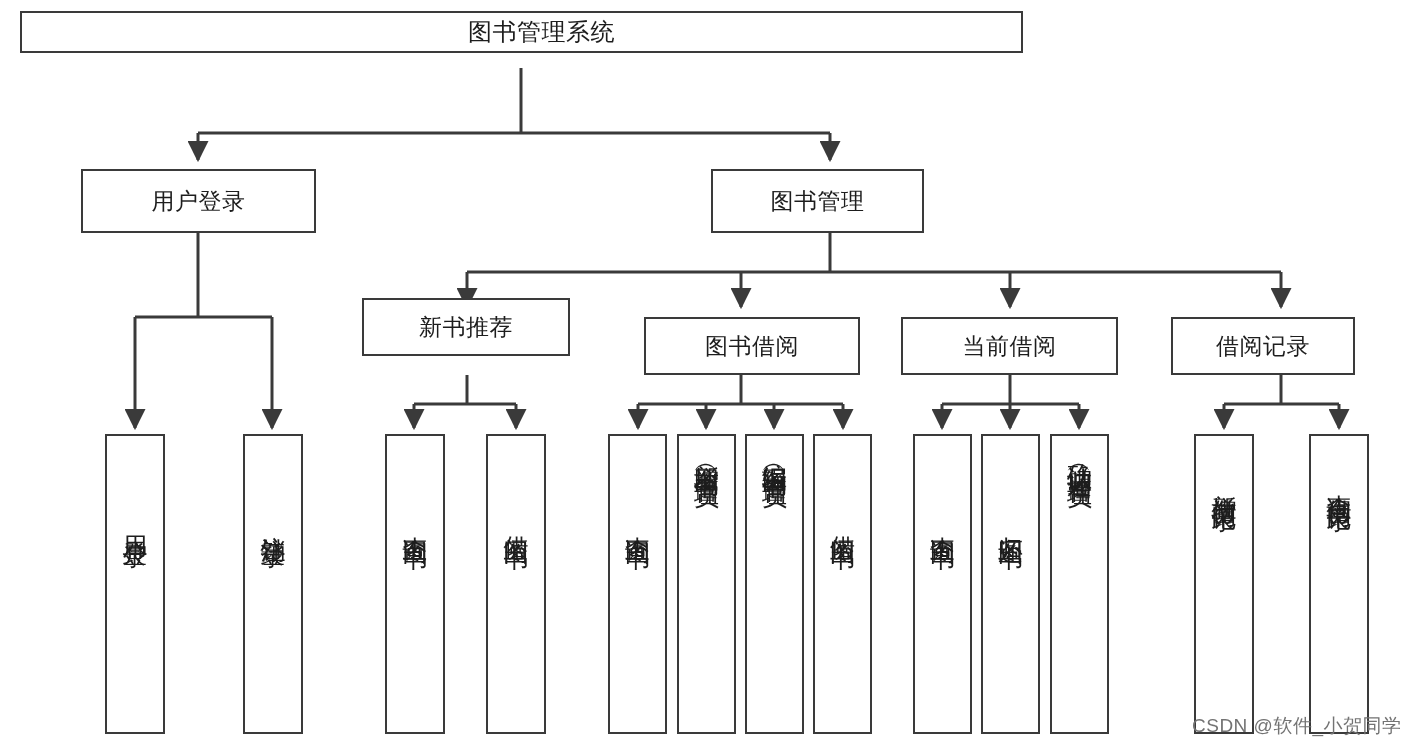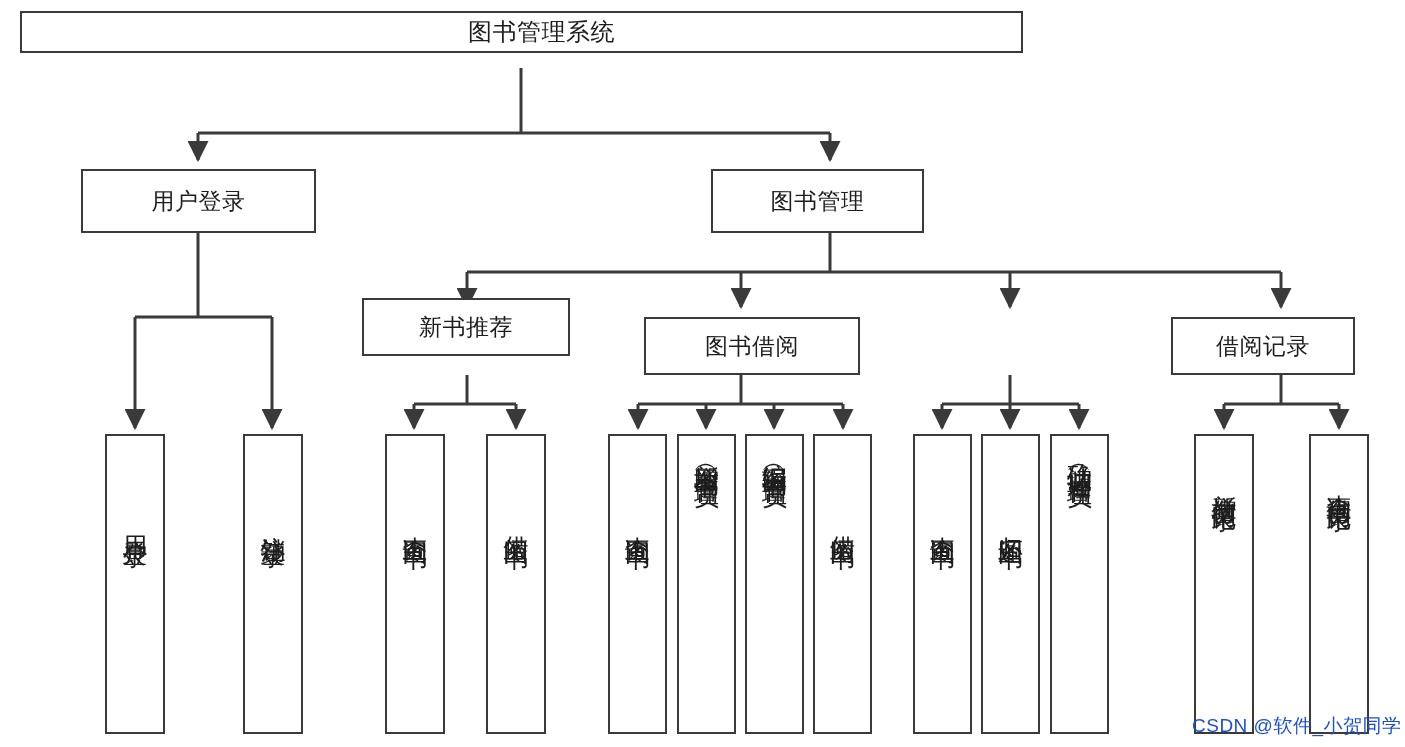--- a/index.html
+++ b/index.html
@@ -60,21 +60,21 @@
     writing-mode: vertical-rl;
     text-orientation: upright;
     font-size: 25px;
     line-height: 1.0;
     letter-spacing: 3px;
     white-space: nowrap;
     margin: 0 auto;
   }
   .watermark {
     position: absolute;
-    color: #1d4ed8;
+    color: #737373;
     font-size: 19px;
     letter-spacing: 0.5px;
     white-space: nowrap;
     z-index: 5;
     user-select: none;
   }
 </style>
 </head>
 <body>
 
@@ -140,20 +140,23 @@
   <div class="node h" style="left:711px; top:169px; width:213px; height:64px;">
     <span class="label">图书管理</span>
   </div>
 
   <div class="node h" style="left:362px; top:298px; width:208px; height:58px;">
     <span class="label">新书推荐</span>
   </div>
   <div class="node h" style="left:632px; top:317px; width:216px; height:58px;margin-left:12px;">
     <span class="label">图书借阅</span>
   </div>
+  <div class="node h" style="left:901px; top:317px; width:217px; height:58px;">
+    <span class="label">当前借阅</span>
+  </div>
   <div class="node h" style="left:1171px; top:317px; width:184px; height:58px;">
     <span class="label">借阅记录</span>
   </div>
 
   <div class="node v" style="left:105px; top:434px; width:60px; height:300px; padding-top:80px;">
     <span class="label">用户登录</span>
   </div>
   <div class="node v" style="left:243px; top:434px; width:60px; height:300px; padding-top:80px;">
     <span class="label">注销登录</span>
   </div>

